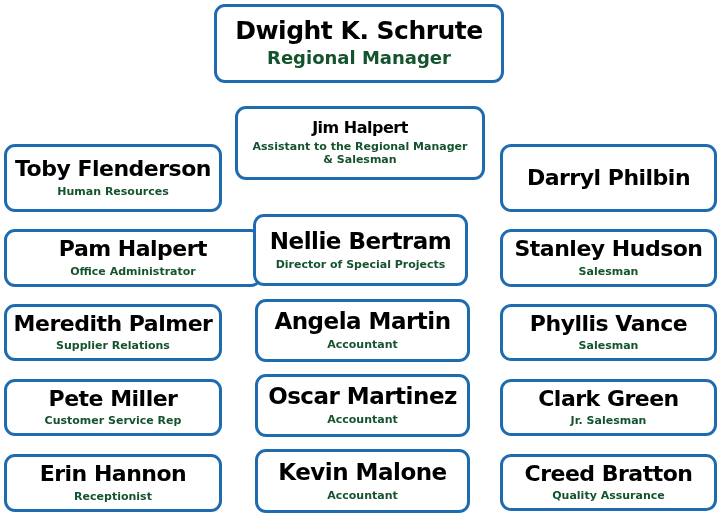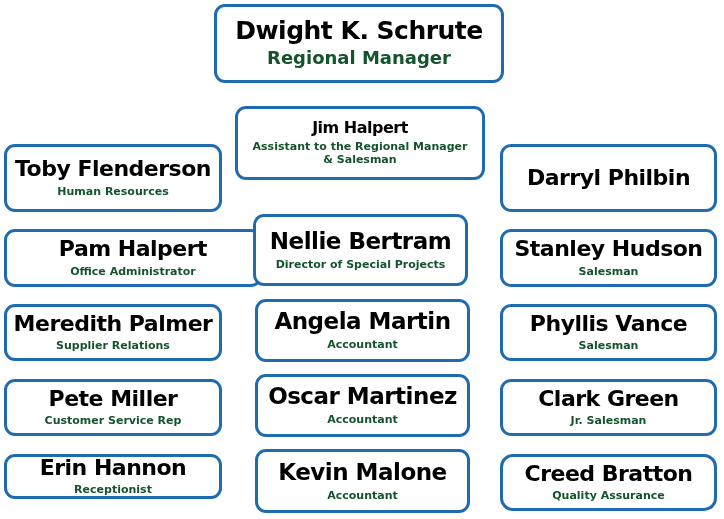--- a/index.html
+++ b/index.html
@@ -57,24 +57,24 @@
   .pos-nellie .name { font-size: 23px; }
   .pos-stanley  { left: 500px; top: 229px; width: 217px; height: 58px; }
   .pos-meredith { left:   4px; top: 304px; width: 218px; height: 57px; }
   .pos-angela   { left: 255px; top: 299px; width: 215px; height: 63px; }
   .pos-angela .name { font-size: 23px; }
   .pos-phyllis  { left: 500px; top: 304px; width: 217px; height: 57px; }
   .pos-pete     { left:   4px; top: 379px; width: 218px; height: 57px; }
   .pos-oscar    { left: 255px; top: 374px; width: 215px; height: 63px; }
   .pos-oscar .name  { font-size: 23px; }
   .pos-clark    { left: 500px; top: 379px; width: 217px; height: 57px; }
-  .pos-erin     { left:   4px; top: 454px; width: 218px; height: 45px; }
+  .pos-erin     { left:   4px; top: 454px; width: 218px; height: 58px; }
   .pos-kevin    { left: 255px; top: 449px; width: 215px; height: 64px; }
   .pos-kevin .name  { font-size: 23px; }
-  .pos-creed    { left: 500px; top: 454px; width: 217px; height: 57px; border-radius: 13px; }
+  .pos-creed    { left: 500px; top: 454px; width: 217px; height: 57px; }
 </style>
 </head>
 <body>
 
 <div id="canvas">
 
   <div class="node pos-dwight">
     <div class="name">Dwight K. Schrute</div>
     <div class="role">Regional Manager</div>
   </div>

